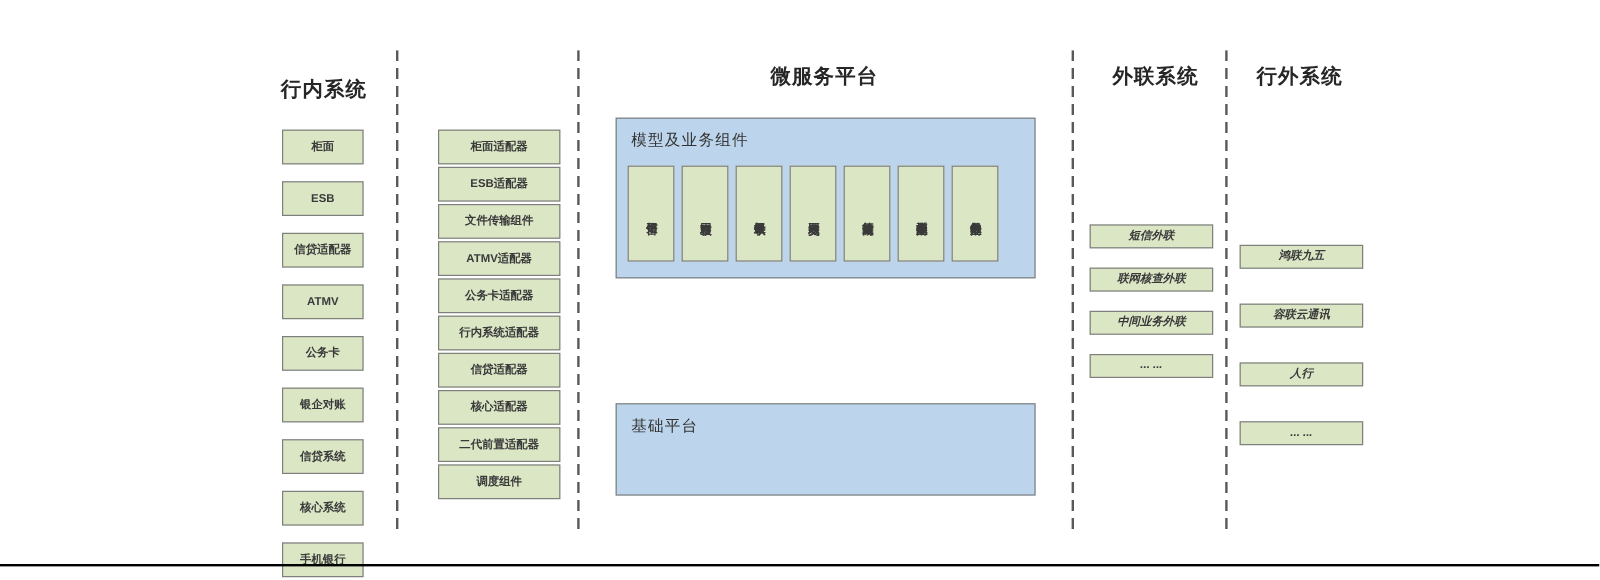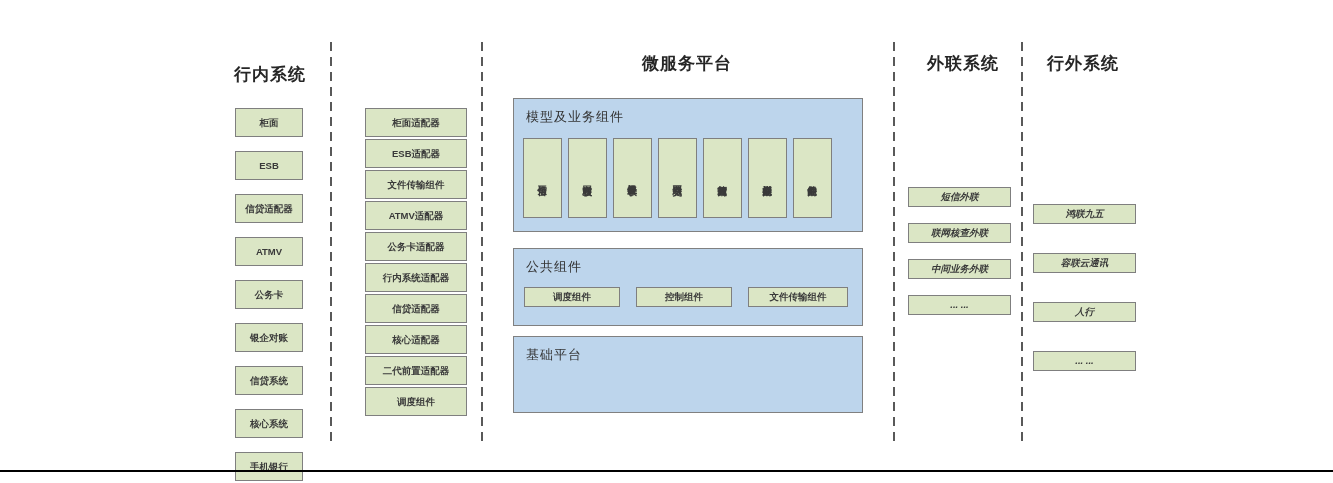--- a/index.html
+++ b/index.html
@@ -110,29 +110,20 @@
     <div class="vbox">短信平台</div>
         <div class="vbox">联网核查</div>
         <div class="vbox">银联及银行卡</div>
         <div class="vbox">同城票交</div>
         <div class="vbox">城商行清算</div>
         <div class="vbox">中间业务模型</div>
         <div class="vbox">中间业务组件</div>
       </div>
   </div>
 
-  <div class="panel panel-common">
-    <div class="panel-label">公共组件</div>
-    <div class="hbox-row">
-
-    <div class="hbox">调度组件</div>
-        <div class="hbox">控制组件</div>
-        <div class="hbox">文件传输组件</div>
-      </div>
-  </div>
 
   <div class="panel panel-base">
     <div class="panel-label">基础平台</div>
   </div>
 
   <div class="box-list col-extlink">
 
   <div class="gbox">短信外联</div>
       <div class="gbox">联网核查外联</div>
       <div class="gbox">中间业务外联</div>

